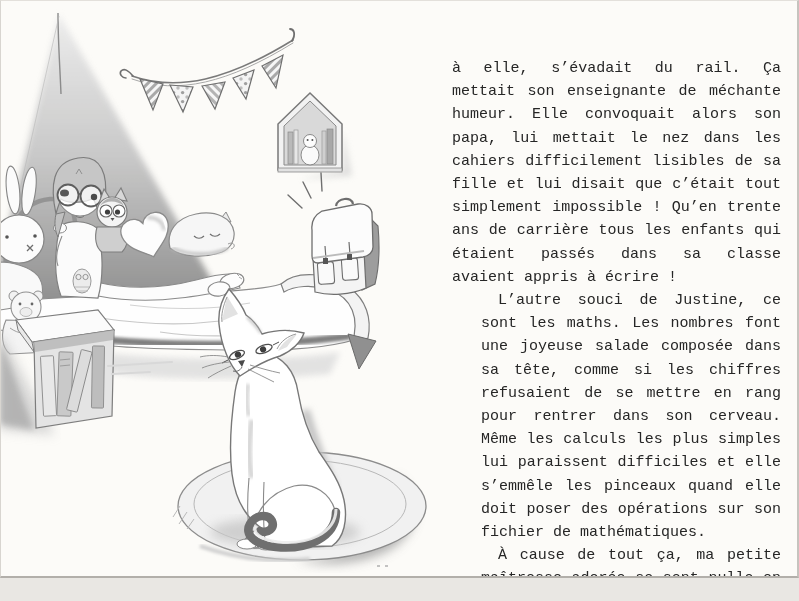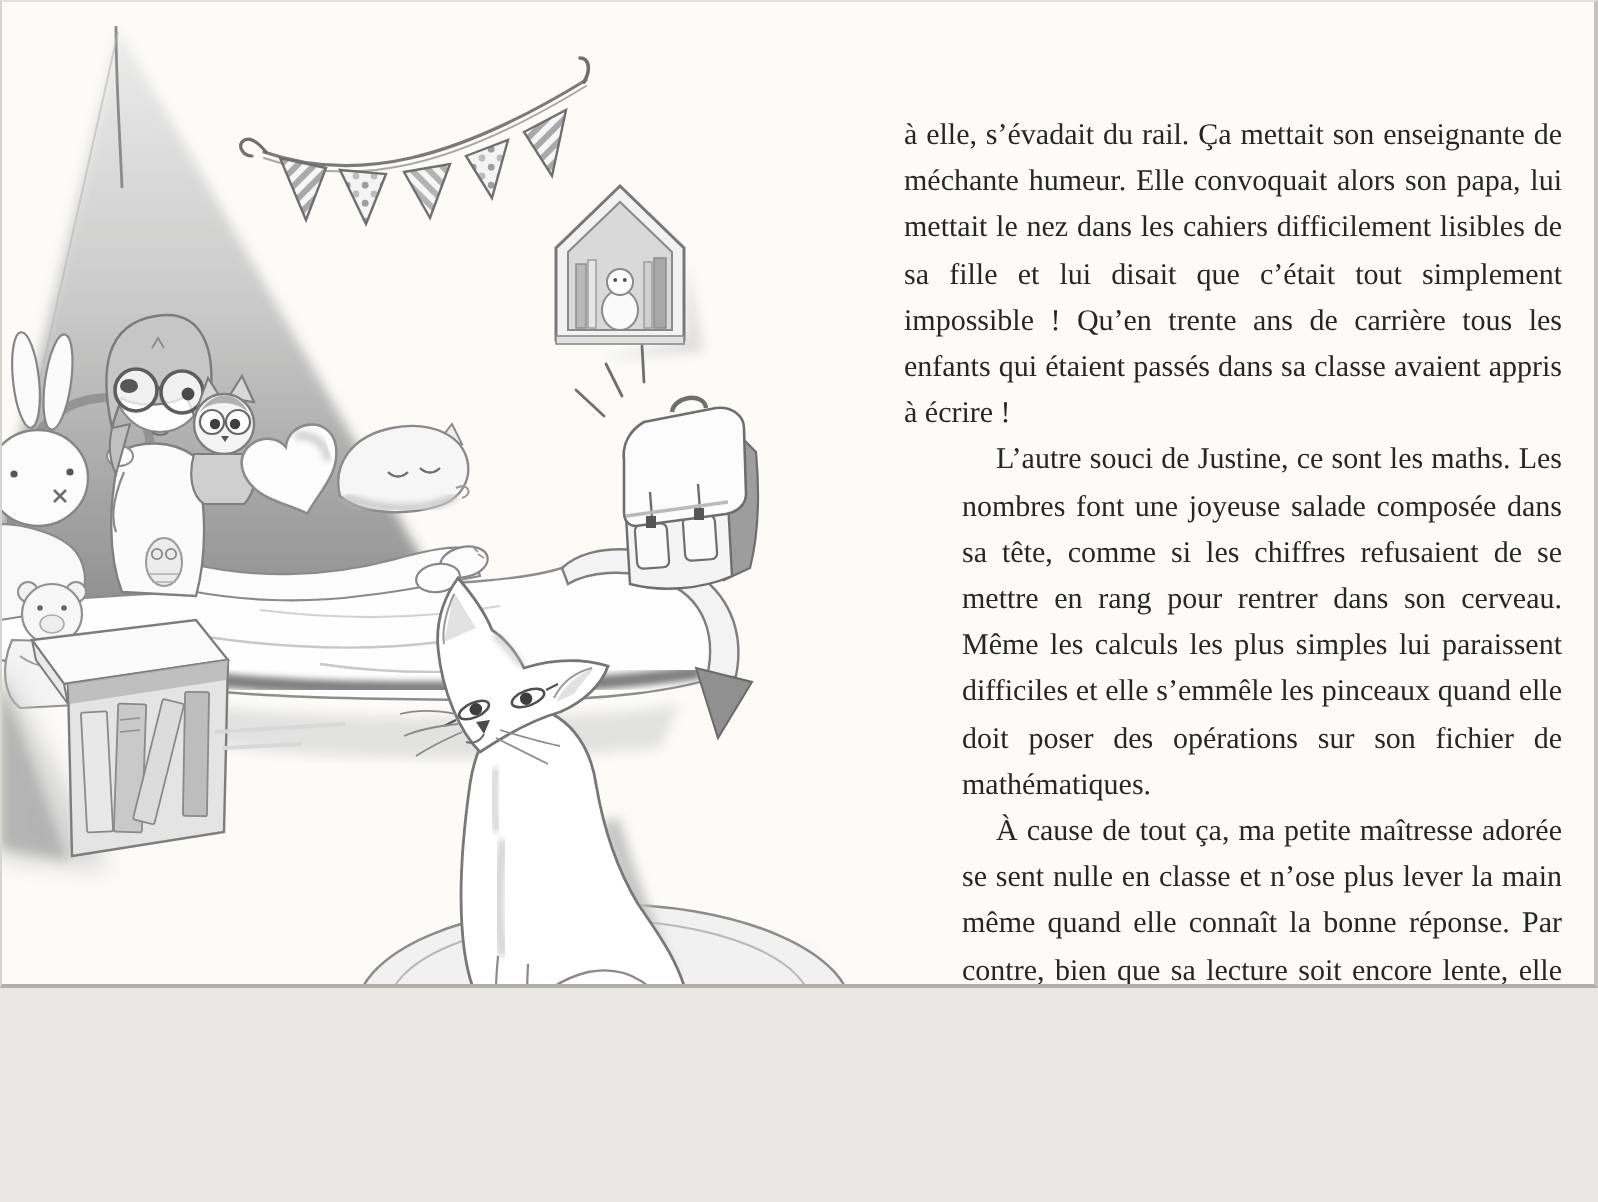--- a/index.html
+++ b/index.html
@@ -1,19 +1,19 @@
 <!DOCTYPE html>
 <html lang="fr"><head>
 <meta charset="utf-8">
 <style>
   html,body{margin:0;padding:0;background:#e9e7e3;}
   .screen{
-    position:relative;width:799px;height:494px;overflow:hidden;
+    position:relative;width:799px;height:578px;overflow:hidden;
     background:#fcfbf8;
-    font-family:Liberation Serif, serif;
+    font-family:Liberation Mono, monospace;
   }
   .frame{
     position:absolute;inset:0;pointer-events:none;z-index:50;
     border-left:1px solid #d8d5d0;
     border-top:1px solid #e3e0db;
     border-right:2px solid #c6c3be;
     border-bottom:2px solid #b2afaa;
   }
   .illustration{position:absolute;left:0;top:0;width:440px;height:601px;}
   .text-col{

